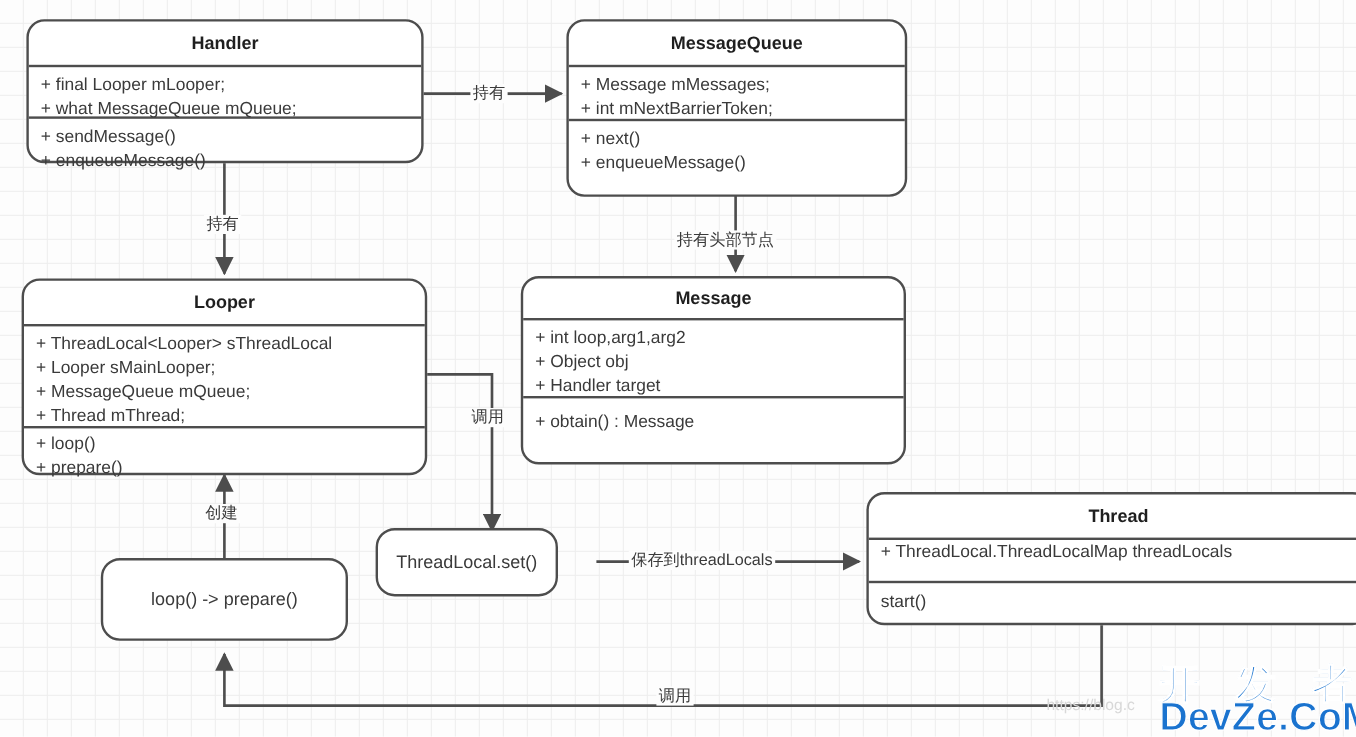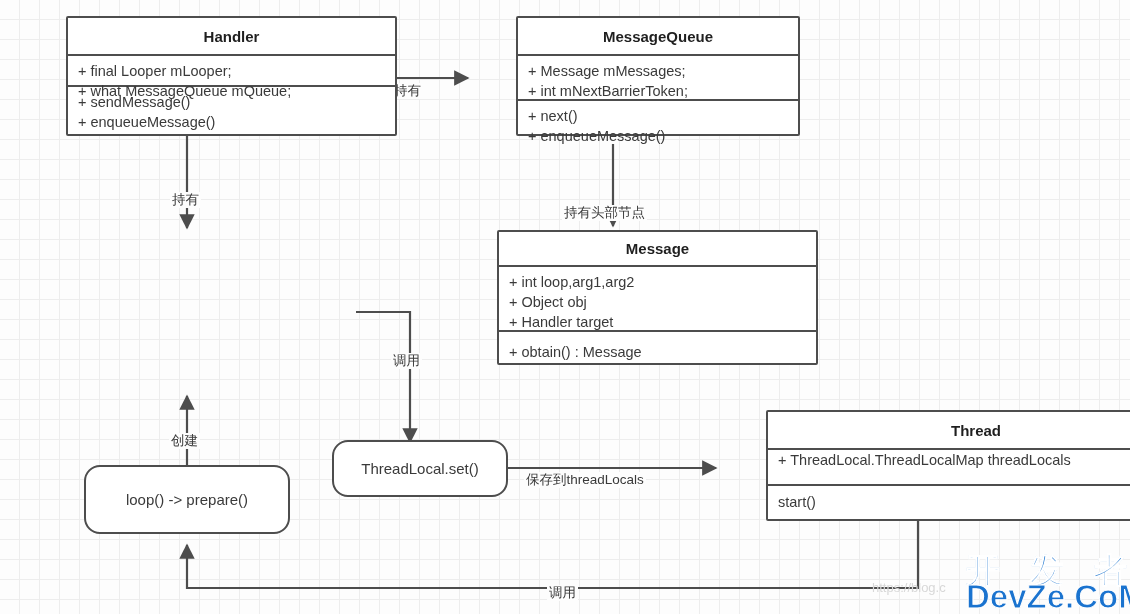--- a/index.html
+++ b/index.html
@@ -21,23 +21,22 @@
   }
   svg.layer{position:absolute;left:0;top:0;width:1130px;height:614px;overflow:visible;}
   svg.edges{z-index:1;}
 
   
   .node{
     position:absolute;
     box-sizing:border-box;
     background:#ffffff;
     border:2px solid #4d4d4d;
-    border-radius:2px;
+    border-radius:15px;
     z-index:3;
-    margin-left:44px;
   }
   .node .title{
     text-align:center;
     font-weight:bold;
     font-size:15px;
     color:#1f1f1f;
     line-height:1;
     display:flex;align-items:center;justify-content:center;
     border-bottom:2px solid #4d4d4d;
     box-sizing:border-box;
@@ -70,21 +69,20 @@
   
   .elabel{
     position:absolute;
     z-index:2;
     background:#fdfdfd;
     font-size:13.5px;
     color:#3a3a3a;
     line-height:16px;
     padding:0 2px;
     white-space:nowrap;
-    margin-top:13px;
   }
 
   
   .wm{position:absolute;z-index:5;}
   .wm-url{
     left:872px;top:580px;
     font-size:13px;color:#d8d8d8;white-space:nowrap;
   }
   .wm-cn{
     left:966px;top:548px;
@@ -131,44 +129,57 @@
   <div class="elabel" style="left:392px;top:70px;">持有</div>
   <div class="elabel" style="left:170px;top:179px;">持有</div>
   <div class="elabel" style="left:562px;top:192px;">持有头部节点</div>
   <div class="elabel" style="left:391px;top:340px;">调用</div>
   <div class="elabel" style="left:524px;top:459px;">保存到threadLocals</div>
   <div class="elabel" style="left:169px;top:420px;">创建</div>
   <div class="elabel" style="left:547px;top:572px;">调用</div>
 
   <div class="node" style="left:22px;top:16px;width:331px;height:120px;">
     <div class="title" style="height:38px;">Handler</div>
-    <div class="compartment" style="height:31px;">
+    <div class="compartment" style="height:43px;">
       <div class="row">+ final Looper mLooper;</div>
       <div class="row">+ what MessageQueue mQueue;</div>
     </div>
     <div class="compartment" style="height:39px;">
       <div class="row">+ sendMessage()</div>
       <div class="row">+ enqueueMessage()</div>
     </div>
   </div>
 
-  <div class="node" style="left:472px;top:16px;width:284px;height:120px;">
+  <div class="node" style="left:472px;top:16px;width:284px;height:148px;">
     <div class="title" style="height:38px;">MessageQueue</div>
     <div class="compartment" style="height:45px;">
       <div class="row">+ Message mMessages;</div>
       <div class="row">+ int mNextBarrierToken;</div>
     </div>
     <div class="compartment" style="height:45px;">
       <div class="row">+ next()</div>
       <div class="row">+ enqueueMessage()</div>
     </div>
   </div>
 
-
-  <div class="node" style="left:453px;top:230px;width:321px;height:135px;">
+  <div class="node" style="left:18px;top:232px;width:338px;height:164px;">
+    <div class="title" style="height:38px;">Looper</div>
+    <div class="compartment" style="height:85px;">
+      <div class="row">+ ThreadLocal&lt;Looper&gt; sThreadLocal</div>
+      <div class="row">+ Looper sMainLooper;</div>
+      <div class="row">+ MessageQueue mQueue;</div>
+      <div class="row">+ Thread mThread;</div>
+    </div>
+    <div class="compartment" style="height:41px;padding-top:3px;">
+      <div class="row">+ loop()</div>
+      <div class="row">+ prepare()</div>
+    </div>
+  </div>
+
+  <div class="node" style="left:434px;top:230px;width:321px;height:157px;">
     <div class="title" style="height:35px;">Message</div>
     <div class="compartment" style="height:65px;">
       <div class="row">+ int loop,arg1,arg2</div>
       <div class="row">+ Object obj</div>
       <div class="row">+ Handler target</div>
     </div>
     <div class="compartment" style="height:33px;padding-top:10px;">
       <div class="row">+ obtain() : Message</div>
     </div>
   </div>
@@ -176,21 +187,21 @@
   <div class="node" style="left:722px;top:410px;width:420px;height:111px;">
     <div class="title" style="height:38px;">Thread</div>
     <div class="compartment" style="height:36px;padding-top:0;">
       <div class="row">+ ThreadLocal.ThreadLocalMap threadLocals</div>
     </div>
     <div class="compartment" style="height:33px;padding-top:6px;">
       <div class="row">start()</div>
     </div>
   </div>
 
-  <div class="rnode" style="left:332px;top:440px;width:176px;height:57px;">
+  <div class="rnode" style="left:313px;top:440px;width:152px;height:57px;">
     <span>ThreadLocal.set()</span>
   </div>
 
   <div class="rnode" style="left:84px;top:465px;width:206px;height:69px;">
     <span>loop() -&gt; prepare()</span>
   </div>
 
   <div class="wm wm-url">https://blog.c</div>
   <div class="wm wm-cn">开 发 者</div>
   <div class="wm wm-en">DevZe.CoM</div>

